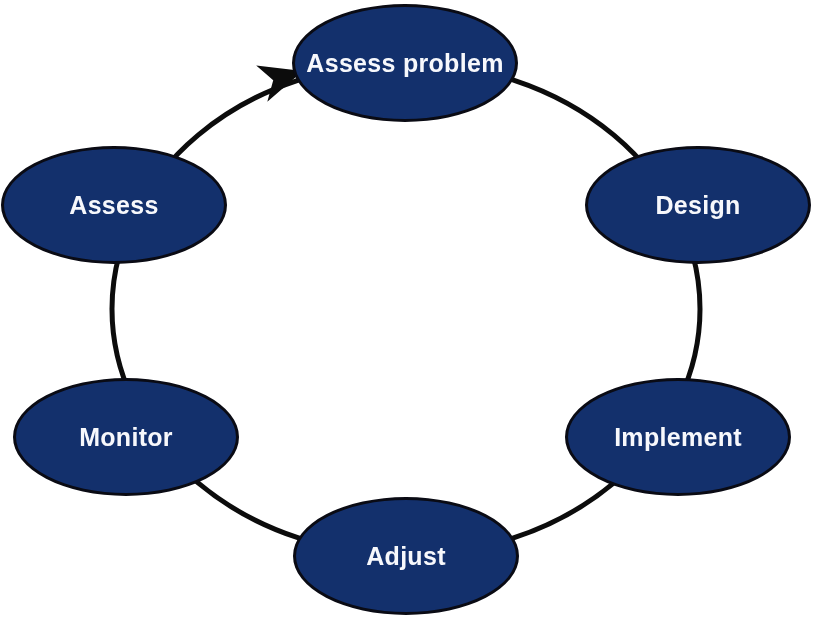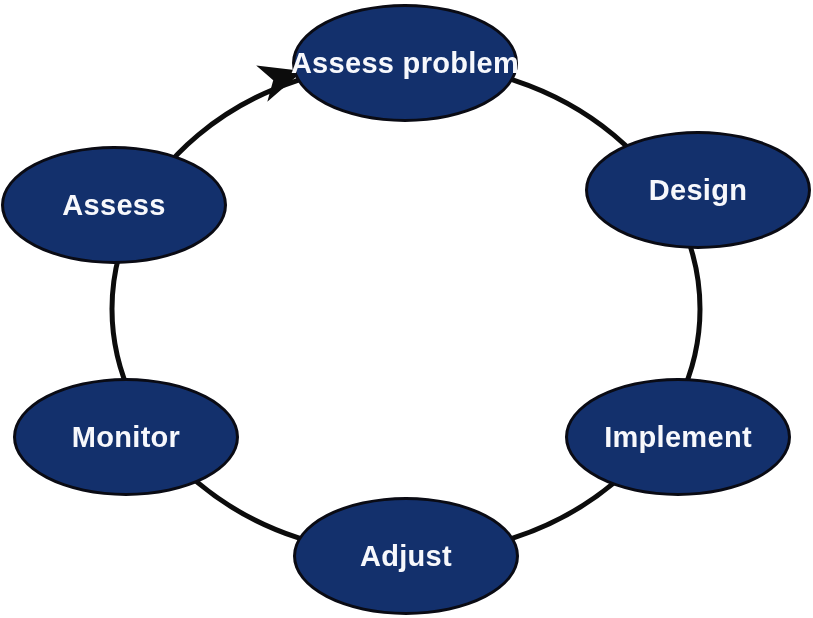--- a/index.html
+++ b/index.html
@@ -27,28 +27,28 @@
     width: 226px;
     height: 118px;
     box-sizing: border-box;
     background: #13306c;
     border: 3px solid #0a0b14;
     border-radius: 50%;
     display: flex;
     align-items: center;
     justify-content: center;
     color: #f7f8fc;
-    font-size: 29px;
+    font-size: 25px;
     font-weight: bold;
     letter-spacing: 0.3px;
     text-align: center;
     white-space: nowrap;
   }
   .node-assess    { left: 292px; top: 4px;   }
-  .node-design    { left: 585px; top: 131px; text-align: center; }
+  .node-design    { left: 585px; top: 146px; text-align: center; }
   .node-implement { left: 565px; top: 378px; }
   .node-monitor   { left: 293px; top: 497px; }
   .node-evaluate  { left: 13px;  top: 378px; }
   .node-adjust    { left: 1px;   top: 146px; }
 </style>
 </head>
 <body>
 
 <div class="canvas">
 

